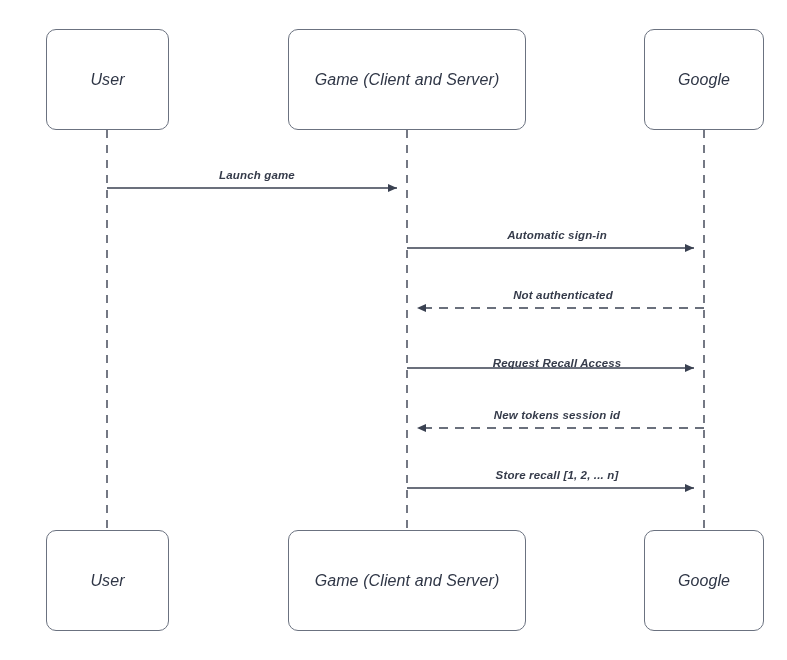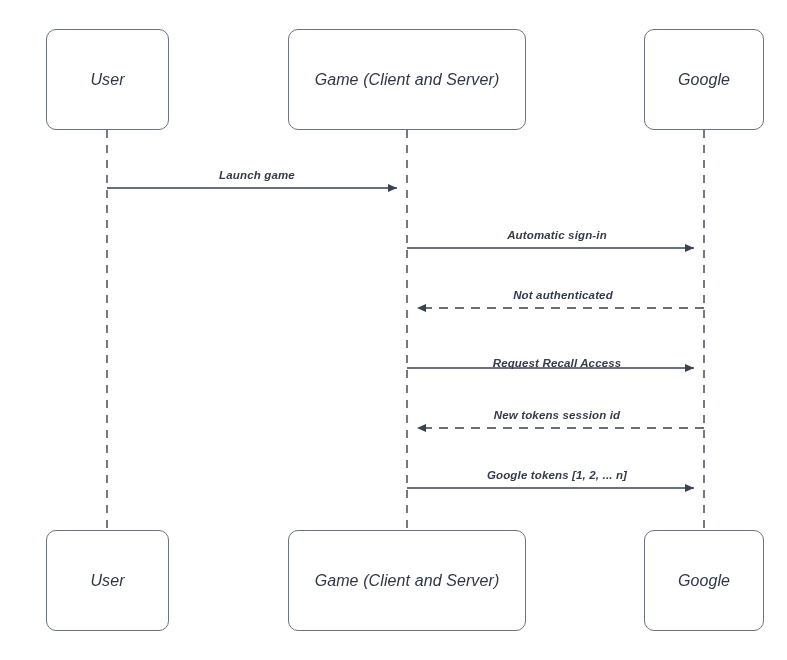--- a/index.html
+++ b/index.html
@@ -121,21 +121,21 @@
   <div class="msg-label" style="left:245px; top:169px;">Launch game</div>
 
   <div class="msg-label" style="left:545px; top:229px;">Automatic sign-in</div>
 
   <div class="msg-label" style="left:545px; top:289px;margin-left:6px;">Not authenticated</div>
 
   <div class="msg-label" style="left:545px; top:349px;margin-top:8px;">Request Recall Access</div>
 
   <div class="msg-label" style="left:545px; top:409px;">New tokens session id</div>
 
-  <div class="msg-label" style="left:545px; top:469px;">Google tokens [1, 2, ... n]</div>
+  <div class="msg-label" style="left:545px; top:469px;">Store recall [1, 2, ... n]</div>
 
   <div class="participant-box" style="left:34px; top:530px; width:123px; height:101px;">
     <span>User</span>
   </div>
 
   <div class="participant-box" style="left:276px; top:530px; width:238px; height:101px;">
     <span>Game (Client and Server)</span>
   </div>
 
   <div class="participant-box" style="left:632px; top:530px; width:120px; height:101px;">

